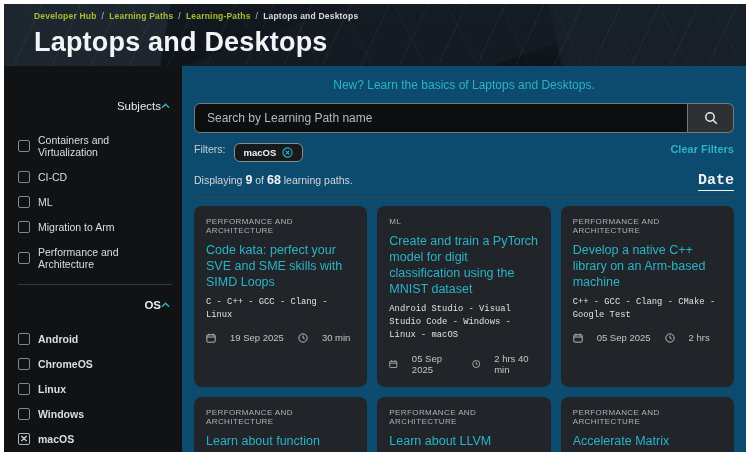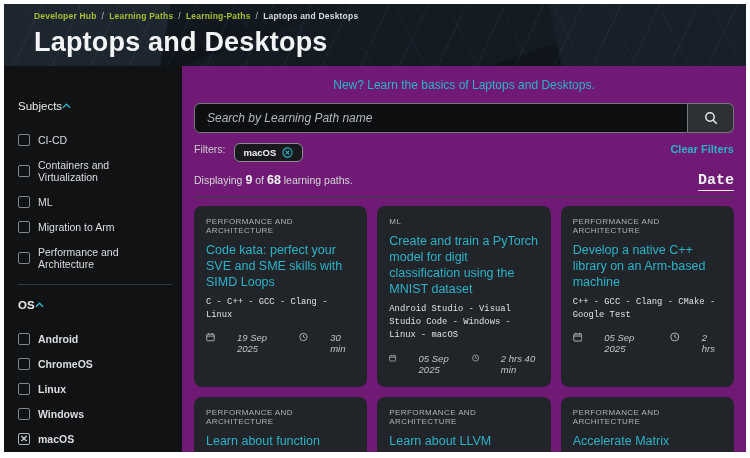--- a/index.html
+++ b/index.html
@@ -1,18 +1,18 @@
 <!DOCTYPE html>
 <html><head>
 <meta charset="utf-8">
 <style>
   * { box-sizing: border-box; margin: 0; padding: 0; }
   body { font-family: "Liberation Sans", sans-serif; background: #ffffff; }
   .frame { width: 750px; height: 458px; background: #ffffff; padding: 4px 4px 6px 4px; }
-  .app { width: 100%; height: 100%; background: #701a75; overflow: hidden; display: flex; flex-direction: column; }
+  .app { width: 100%; height: 100%; background: #0c4a6e; overflow: hidden; display: flex; flex-direction: column; }
 
   
   .hero {
     height: 62px; flex: 0 0 62px; padding: 7px 0 0 30px; position: relative; overflow: hidden;
     background:
       repeating-linear-gradient(115deg, transparent 0 34px, rgba(110,140,160,.10) 34px 35px),
       repeating-linear-gradient(63deg, transparent 0 46px, rgba(90,120,140,.08) 46px 47px),
       linear-gradient(100deg, rgba(30,38,48,.95) 0 22%, rgba(30,38,48,0) 22.3%),
       linear-gradient(258deg, rgba(24,32,41,.9) 0 26%, rgba(24,32,41,0) 26.3%),
       linear-gradient(160deg, rgba(0,0,0,0) 38%, rgba(20,27,35,.95) 38.3% 72%, rgba(0,0,0,0) 72.3%),
@@ -25,40 +25,40 @@
   .hero h1 { color: #f2f4f5; font-size: 27px; font-weight: bold; letter-spacing: .2px; margin-top: 6px; }
 
   
   .content { flex: 1; display: flex; min-height: 0; }
   .sidebar { width: 178px; flex: 0 0 178px; padding: 20px 10px 0 14px; background: #101214; }
   .main { flex: 1; padding: 0 12px 0 12px; }
 
   
   .side-section { padding: 10px 0 14px 0; }
   .side-section + .side-section { border-top: 1px solid #33373a; font-weight: bold; }
-  .side-head { display: flex; justify-content: flex-start; align-items: center; cursor: pointer; padding: 4px 2px 4px 0; }
+  .side-head { display: flex; justify-content: flex-end; align-items: center; cursor: pointer; padding: 4px 2px 4px 0; }
   .side-title { color: #e8eaeb; font-size: 11.5px; }
   .chev { width: 9px; height: 6px; display: inline-block; }
   .side-items { margin-top: 18px; display: flex; flex-direction: column; gap: 13px; }
   .side-item { display: flex; align-items: center; gap: 8px; cursor: pointer; }
   .cb { width: 12px; height: 12px; border: 1px solid #84888c; border-radius: 2px; flex: 0 0 12px;
         display: inline-flex; align-items: center; justify-content: center; }
   .cb::after { content: "✕"; font-size: 9.5px; color: #cdd5da; line-height: 1; opacity: 0; }
   .cb.checked { border-color: #aeb4b9; }
   .cb.checked::after { opacity: 1; }
   .side-label { color: #dcdee0; font-size: 10.5px; }
 
   
   .intro { text-align: center; padding: 9px 0 7px 0; }
   .intro a { color: #2bb3c9; font-size: 12px; text-decoration: none; cursor: pointer; }
 
   .search-row { display: flex; height: 30px; margin-top: 3px; }
   .search-input { flex: 1; background: #0c0e10; border: 1px solid #75797d; border-radius: 6px 0 0 6px;
                   color: #e6e8e9; font-size: 12px; padding: 0 12px; outline: none;
-                  font-family: "Liberation Sans", sans-serif; font-style: italic; }
+                  font-family: "Liberation Sans", sans-serif; }
   .search-input::placeholder { color: #b6b9bc; }
   .search-btn { width: 46px; background: #2e3134; border: 1px solid #75797d; border-left: none;
                 border-radius: 0 6px 6px 0; display: flex; align-items: center; justify-content: center; cursor: pointer; }
 
   .filters-row { display: flex; margin-top: 10px; }
   .filters-label { color: #c9ccce; font-size: 10.5px; margin-right: 8px; }
   .chip { display: inline-flex; align-items: center; gap: 6px; border: 1px solid #8a8e92; border-radius: 6px;
           padding: 3px 9px; background: #17191c; cursor: pointer; }
   .chip-label { color: #f0f2f3; font-size: 9.5px; font-weight: bold; }
   .clear-filters { margin-left: auto; color: #2bb3c9; font-size: 11px; font-weight: bold; text-decoration: none; cursor: pointer; }
@@ -71,21 +71,21 @@
   .divider { border: none; border-top: 1px solid #3f4245; margin-top: 6px; }
 
   
   .grid { display: grid; grid-template-columns: repeat(3, 1fr); gap: 10px; margin-top: 8px; }
   .card { background: #212428; border-radius: 8px; padding: 11px 12px 12px 12px; min-height: 127px; cursor: pointer; }
   .card-cat { color: #aeb2b6; font-size: 8px; letter-spacing: .4px; text-transform: uppercase; }
   .card-title { color: #2bb3c9; font-size: 12.5px; line-height: 1.28; margin-top: 7px; }
   .card-tags { color: #dfe1e3; font-family: "Liberation Mono", "DejaVu Sans Mono", monospace;
                font-size: 8.8px; line-height: 1.5; margin-top: 6px; }
   .card-foot { display: flex; align-items: center; gap: 14px; margin-top: 10px; color: #c2c5c8; font-size: 9.5px; }
-  .foot-item { display: flex; gap: 22px; font-style: italic; }
+  .foot-item { display: flex; align-items: center; gap: 14px; }
   svg { display: block; }
 </style>
 </head>
 <body>
 
 <div class="frame">
   <div class="app">
 
     <div class="hero">
       <div class="crumbs">
@@ -108,26 +108,26 @@
           <div class="side-head">
             <span class="side-title">Subjects</span>
             <svg class="chev" viewBox="0 0 10 6" fill="none" stroke="#2bb3c9" stroke-width="1.6">
                 <polyline points="1,5 5,1 9,5"></polyline>
               </svg>
           </div>
           <div class="side-items">
 
               <div class="side-item">
                 <span class="cb"></span>
+                <span class="side-label">Containers and Virtualization</span>
+              </div>
+
+              <div class="side-item">
+                <span class="cb"></span>
                 <span class="side-label">CI-CD</span>
-              </div>
-
-              <div class="side-item">
-                <span class="cb"></span>
-                <span class="side-label">Containers and Virtualization</span>
               </div>
 
               <div class="side-item">
                 <span class="cb"></span>
                 <span class="side-label">ML</span>
               </div>
 
               <div class="side-item">
                 <span class="cb"></span>
                 <span class="side-label">Migration to Arm</span>

